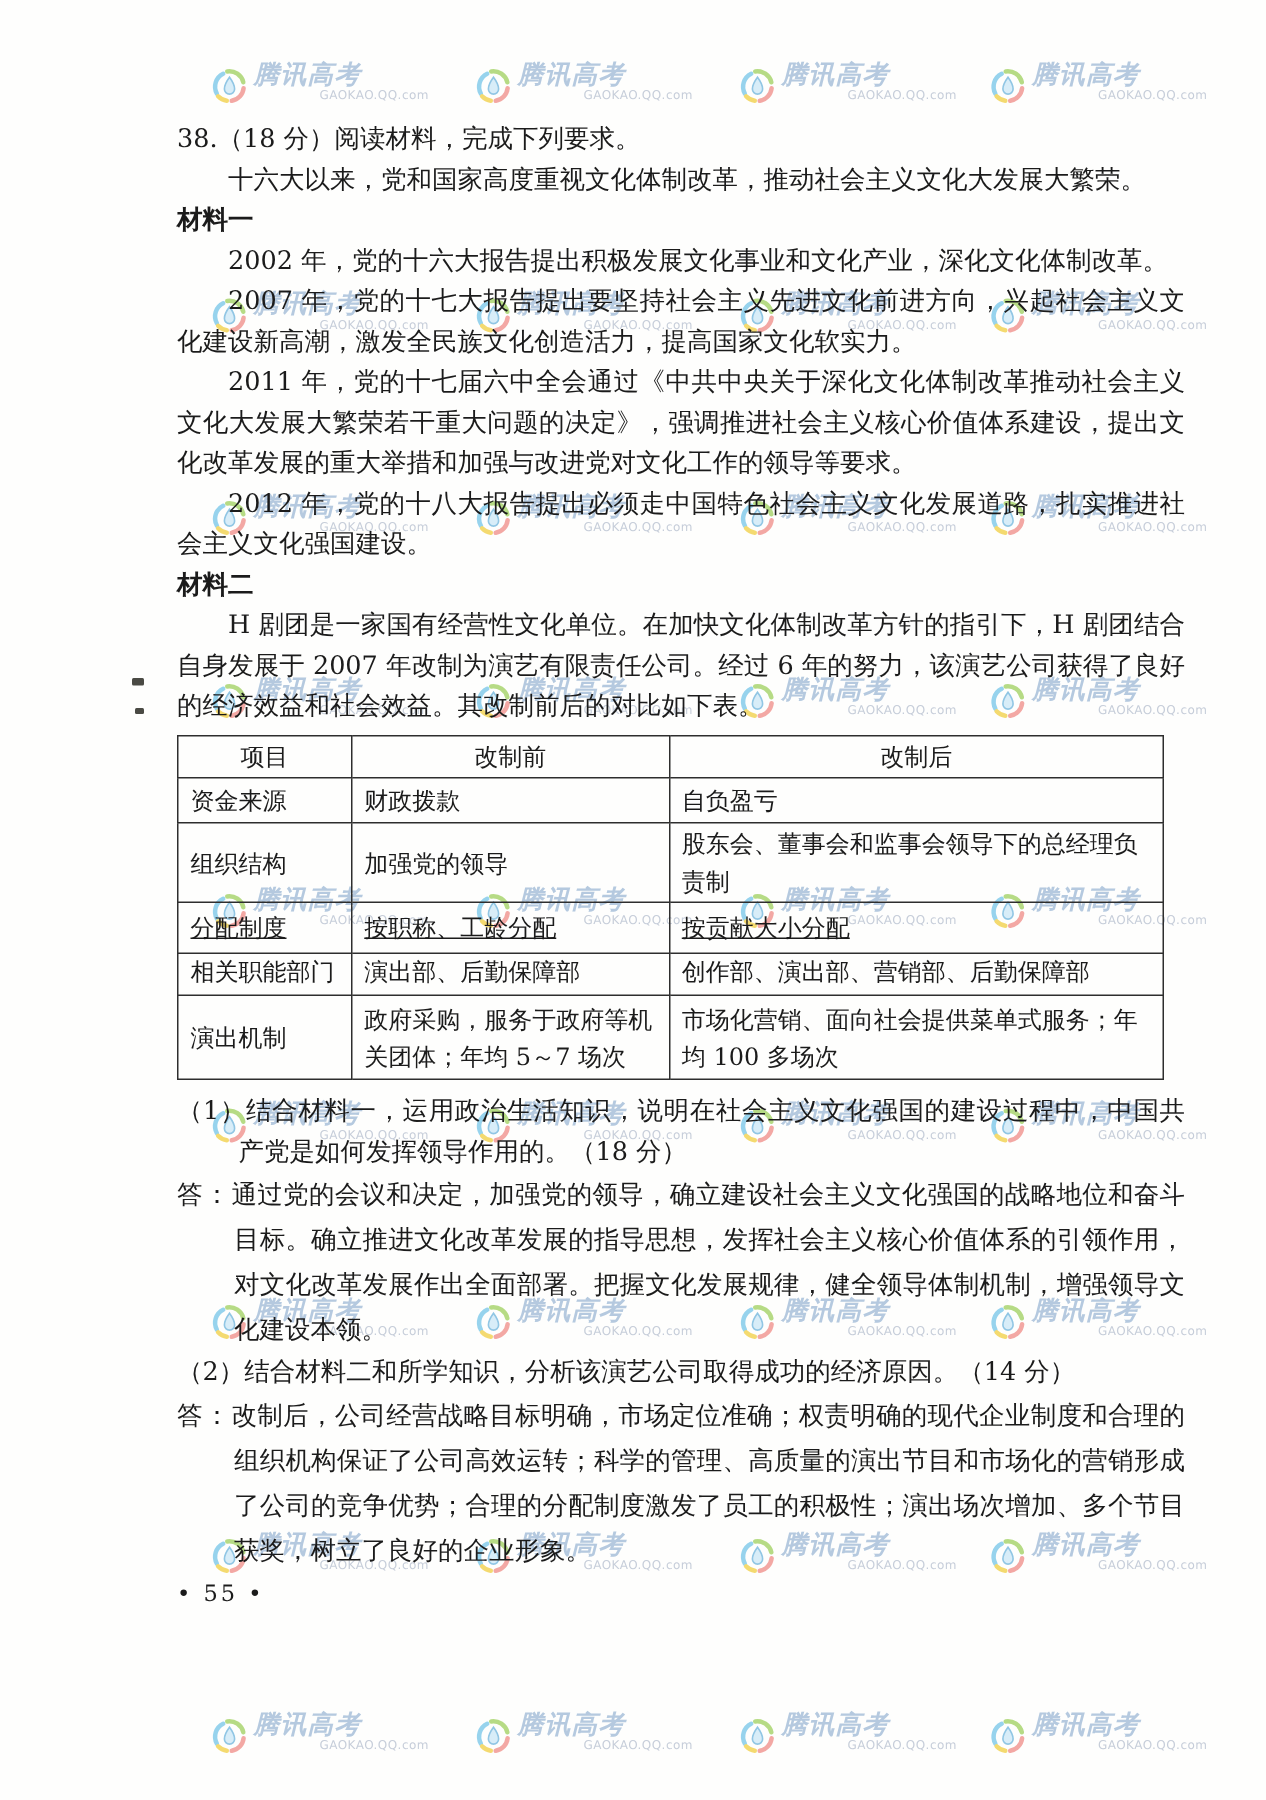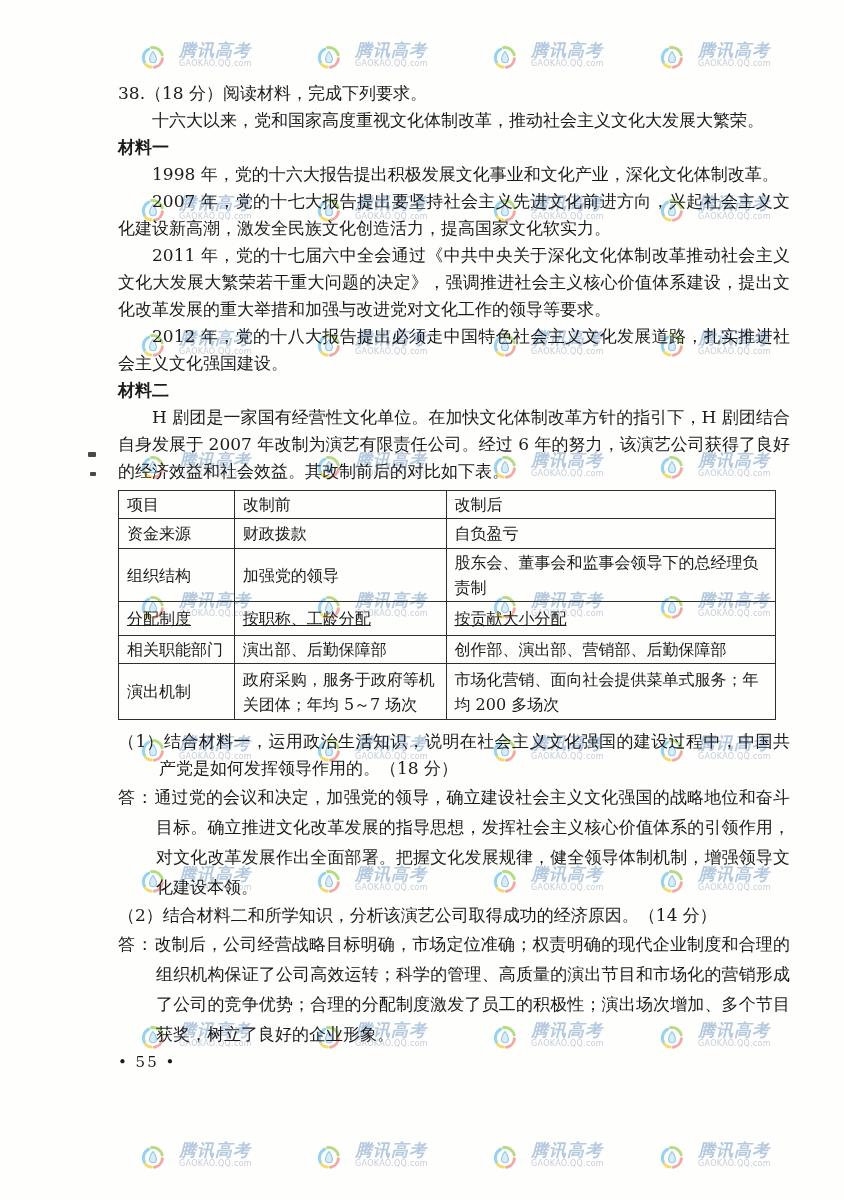--- a/index.html
+++ b/index.html
@@ -8,33 +8,33 @@
     width:844px;height:1200px;
     background:#fefefdff;
     font-family:"DejaVu Serif","Liberation Serif",serif;
     color:#1b1b1b;
     overflow:hidden;
   }
   
   .wm-layer{position:absolute;inset:0;z-index:0;}
   .wm{
     position:absolute;
-    display:flex;align-items:flex-start;gap:13px;
+    display:flex;align-items:flex-start;gap:3px;
     opacity:.8;pointer-events:none;
   }
   .wm-logo{width:26px;height:30px;flex:0 0 auto;}
   .wm-texts{display:flex;flex-direction:column;line-height:1;}
   .wm-brand{
     font-family:"DejaVu Sans","Liberation Sans",sans-serif;
     font-size:17px;font-weight:bold;font-style:italic;
     letter-spacing:1px;
   }
   .wm-url{
     font-family:"DejaVu Sans","Liberation Sans",sans-serif;
-    font-size:8px;margin-top:1px;letter-spacing:.3px;
+    font-size:8px;margin-top:1px;letter-spacing:.3px;margin-left:44px;
   }
   
   .content{
     position:absolute;left:118px;top:80px;width:672px;z-index:1;
     font-size:17px;line-height:27px;
   }
   .content p{margin:0;text-align:justify;}
   .q-heading{text-indent:0;}
   .indent{text-indent:2em;}
   .mat-label{font-weight:bold;font-family:"DejaVu Sans","Liberation Sans",sans-serif;}
@@ -45,28 +45,28 @@
     margin:5px 0 8px 0;
     font-size:16px;line-height:25px;
   }
   table.reform td,table.reform th{
     border:1.6px solid #2e2e2e;
     padding:1px 8px;
     font-weight:normal;
     vertical-align:middle;
     text-align:left;
   }
-  table.reform th{text-align:left;height:24px;}
+  table.reform th{text-align:center;height:24px;}
   col.c1{width:116px;}
   col.c2{width:212px;}
   col.c3{width:330px;}
   tr.r-funding{height:30px;padding-left:32px;}
   tr.r-structure{height:50px;}
   tr.r-distribution{height:34px;text-decoration:underline;}
-  tr.r-departments{height:28px;}
+  tr.r-departments{height:28px;font-family:Liberation Mono, monospace;}
   tr.r-mechanism{height:56px;}
   tr.r-benefit{height:82px;}
   
   .sub-question{
     padding-left:41px;text-indent:-41px;
     margin-top:8px;
   }
   .answer{
     padding-left:38px;text-indent:-38px;
     line-height:30px;margin-top:3px;
@@ -633,21 +633,21 @@
   <div class="scan-artifact" style="left:88px;top:452px;width:8px;height:5px;"></div>
   <div class="scan-artifact" style="left:90px;top:472px;width:6px;height:4px;"></div>
 
   <div class="content">
 
     <p class="q-heading">38.（18 分）阅读材料，完成下列要求。</p>
 
     <p class="indent">十六大以来，党和国家高度重视文化体制改革，推动社会主义文化大发展大繁荣。</p>
 
     <p class="mat-label">材料一</p>
-    <p class="indent">1998 年，党的十六大报告提出积极发展文化事业和文化产业，深化文化体制改革。</p>
+    <p class="indent">2002 年，党的十六大报告提出积极发展文化事业和文化产业，深化文化体制改革。</p>
     <p class="indent">2007 年，党的十七大报告提出要坚持社会主义先进文化前进方向，兴起社会主义文化建设新高潮，激发全民族文化创造活力，提高国家文化软实力。</p>
     <p class="indent">2011 年，党的十七届六中全会通过《中共中央关于深化文化体制改革推动社会主义文化大发展大繁荣若干重大问题的决定》，强调推进社会主义核心价值体系建设，提出文化改革发展的重大举措和加强与改进党对文化工作的领导等要求。</p>
     <p class="indent">2012 年，党的十八大报告提出必须走中国特色社会主义文化发展道路，扎实推进社会主义文化强国建设。</p>
 
     <p class="mat-label">材料二</p>
     <p class="indent">H 剧团是一家国有经营性文化单位。在加快文化体制改革方针的指引下，H 剧团结合自身发展于 2007 年改制为演艺有限责任公司。经过 6 年的努力，该演艺公司获得了良好的经济效益和社会效益。其改制前后的对比如下表。</p>
 
     <table class="reform">
       <colgroup>
           <col class="c1">
@@ -676,21 +676,21 @@
         <td>按贡献大小分配</td>
       </tr>
       <tr class="r-departments">
         <td>相关职能部门</td>
         <td>演出部、后勤保障部</td>
         <td>创作部、演出部、营销部、后勤保障部</td>
       </tr>
       <tr class="r-mechanism">
         <td>演出机制</td>
         <td>政府采购，服务于政府等机关团体；年均 5～7 场次</td>
-        <td>市场化营销、面向社会提供菜单式服务；年均 200 多场次</td>
+        <td>市场化营销、面向社会提供菜单式服务；年均 100 多场次</td>
       </tr>
     </tbody>
       </table>
 
     <p class="sub-question"><span>（1）</span><span>结合材料一，运用政治生活知识，说明在社会主义文化强国的建设过程中，中国共产党是如何发挥领导作用的。（18 分）</span></p>
 
     <p class="answer"><span class="answer-label">答：</span><span>通过党的会议和决定，加强党的领导，确立建设社会主义文化强国的战略地位和奋斗目标。确立推进文化改革发展的指导思想，发挥社会主义核心价值体系的引领作用，对文化改革发展作出全面部署。把握文化发展规律，健全领导体制机制，增强领导文化建设本领。</span></p>
 
     <p class="sub-question"><span>（2）</span><span>结合材料二和所学知识，分析该演艺公司取得成功的经济原因。（14 分）</span></p>
 

